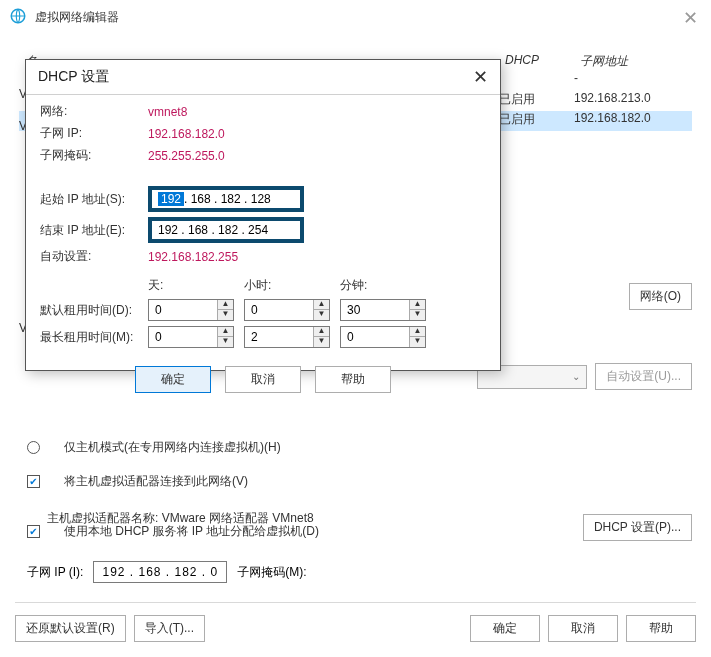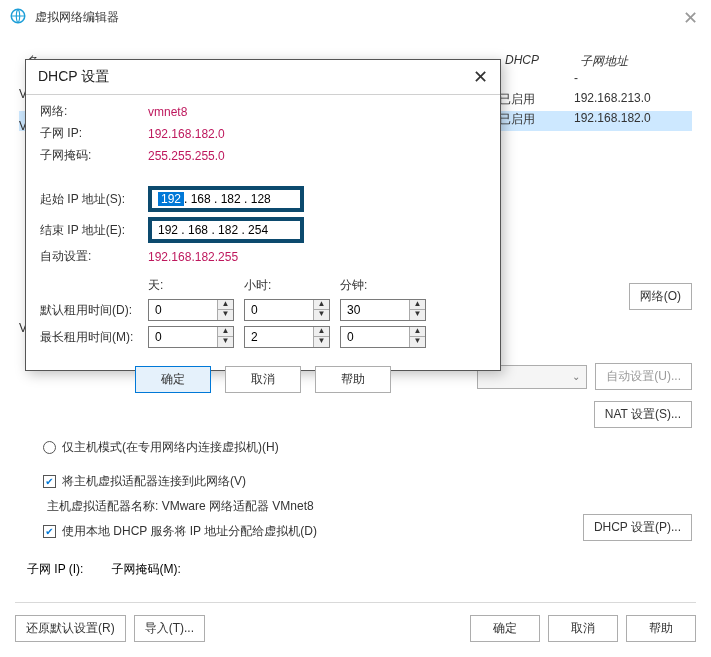--- a/index.html
+++ b/index.html
@@ -22,21 +22,21 @@
   .trow .cell-dhcp { position: absolute; left: 480px; }
   .trow .cell-subnet { position: absolute; left: 555px; }
   .trow.sel { background: #cde8ff; }
   .trow .cell-subnet.sel, .trow.sel .cell-subnet { }
   .trow.dash .cell-subnet { }
 
   
   .btn { background: #fff; border: 1px solid #adadad; padding: 4px 10px; color: #333; cursor: default; display: inline-flex; align-items: center; justify-content: center; min-height: 24px; }
   .btn.disabled { color: #9a9a9a; }
   .right-buttons { position: absolute; right: 18px; top: 282px; display: flex; gap: 8px; }
-  .radio-row, .check-row { display: flex; align-items: center; gap: 6px; margin: 6px 16px; color: #333; }
+  .radio-row, .check-row { display: flex; align-items: center; gap: 24px; margin: 6px 0; color: #333; }
   .radio { width: 13px; height: 13px; border: 1px solid #555; border-radius: 50%; background: #fff; }
   .check { width: 13px; height: 13px; border: 1px solid #555; background: #fff; display: flex; align-items: center; justify-content: center; font-size: 10px; color: #0078d7; }
   .indent { margin-left: 20px; color: #333; }
 
   .side-btns { position: absolute; right: 18px; }
   .auto-set { top: 362px; }
   .nat-set { top: 400px; }
   .dhcp-set { top: 513px; }
   .combo { border: 1px solid #adadad; background: #f5f5f5; width: 110px; height: 24px; display: inline-flex; align-items: center; justify-content: flex-end; padding: 0 6px; color: #777; }
   .combo .chev { font-size: 10px; }
@@ -134,48 +134,46 @@
   <div class="right-buttons">
     <span class="btn">网络(O)</span>
   </div>
 
   <div class="side-btns auto-set" style="display:flex;gap:8px;align-items:center;">
     <span class="combo">
         <span class="chev">⌄</span>
       </span>
     <span class="btn disabled">自动设置(U)...</span>
   </div>
-  <div class="side-btns nat-set">
-    <span class="btn">NAT 设置(S)...</span>
-  </div>
   <div class="side-btns dhcp-set">
     <span class="btn">DHCP 设置(P)...</span>
   </div>
 
   <div class="hostonly radio-row">
     <span class="radio"></span>
     <span>仅主机模式(在专用网络内连接虚拟机)(H)</span>
   </div>
 
   <div class="hv-adapter">
     <div class="check-row">
       <span class="check">✔</span>
       <span>将主机虚拟适配器连接到此网络(V)</span>
     </div>
-    <div class="indent" style="margin-top:8px">主机虚拟适配器名称: VMware 网络适配器 VMnet8</div>
+    <div class="indent" style="margin-top:20px">主机虚拟适配器名称: VMware 网络适配器 VMnet8</div>
   </div>
 
   <div class="dhcp-local check-row">
     <span class="check">✔</span>
     <span>使用本地 DHCP 服务将 IP 地址分配给虚拟机(D)</span>
   </div>
 
   <div class="subnet-row">
     <span>子网 IP (I):</span>
-    <span style="margin-left:18px">子网掩码(M):</span>
+    <span class="ipbox">192 . 168 . 182 .  0</span>
+    <span style="margin-left:0">子网掩码(M):</span>
   </div>
 
   <div class="bottom-bar">
     <span class="btn">还原默认设置(R)</span>
     <span class="btn">导入(T)...</span>
     <span class="spacer"></span>
     <span class="btn" style="min-width:70px">确定</span>
     <span class="btn" style="min-width:70px">取消</span>
     <span class="btn" style="min-width:70px">帮助</span>
   </div>

